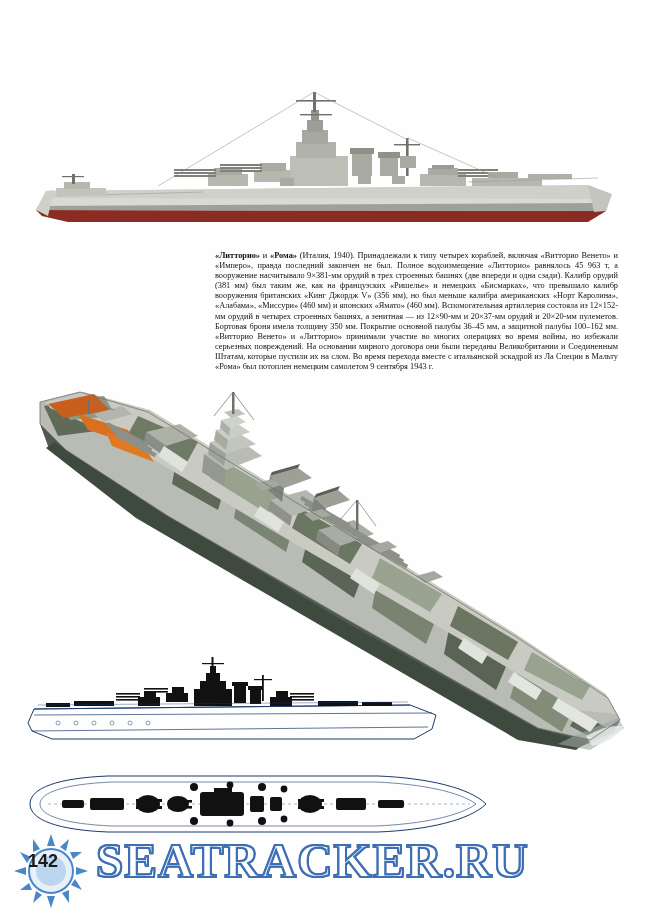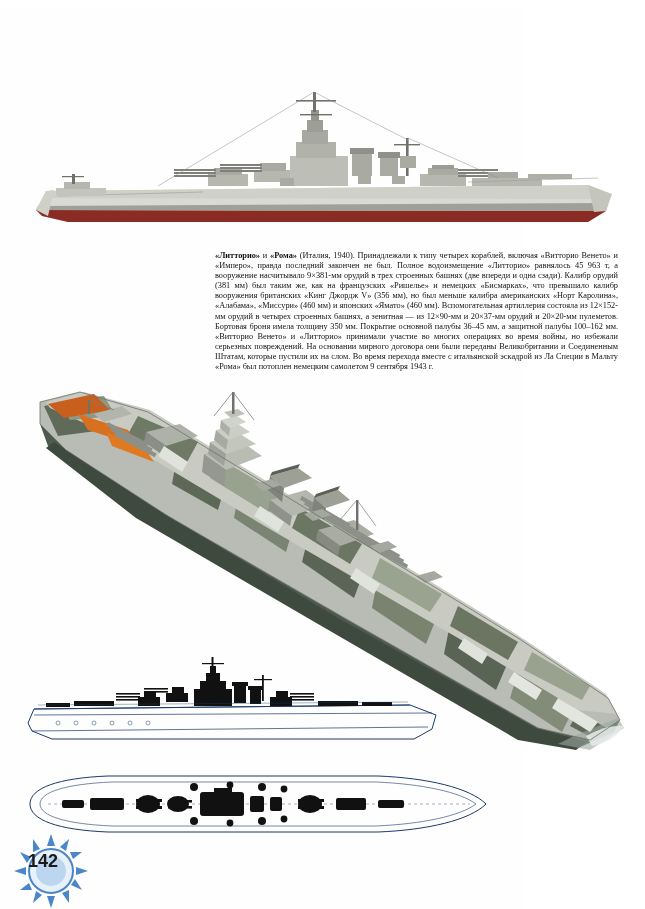--- a/index.html
+++ b/index.html
@@ -435,15 +435,16 @@
         <polygon points="37,74 33,62 41,62"></polygon>
         <polygon points="19,69 22,57 28,61"></polygon>
         <polygon points="6,56 15,49 18,56"></polygon>
         <polygon points="0,37 12,33 12,41"></polygon>
         <polygon points="6,18 17,23 13,29"></polygon>
         <polygon points="19,5 26,15 19,18"></polygon>
       </g>
       <circle cx="37" cy="37" r="22" fill="#e8f0fa" stroke="#4a86c8" stroke-width="2"></circle>
       <circle cx="37" cy="37" r="15" fill="#bcd6f0"></circle>
     </svg>
+    <div class="wm-text">SEATRACKER.RU</div>
   </div>
 
 </div>
 
 </body></html>

